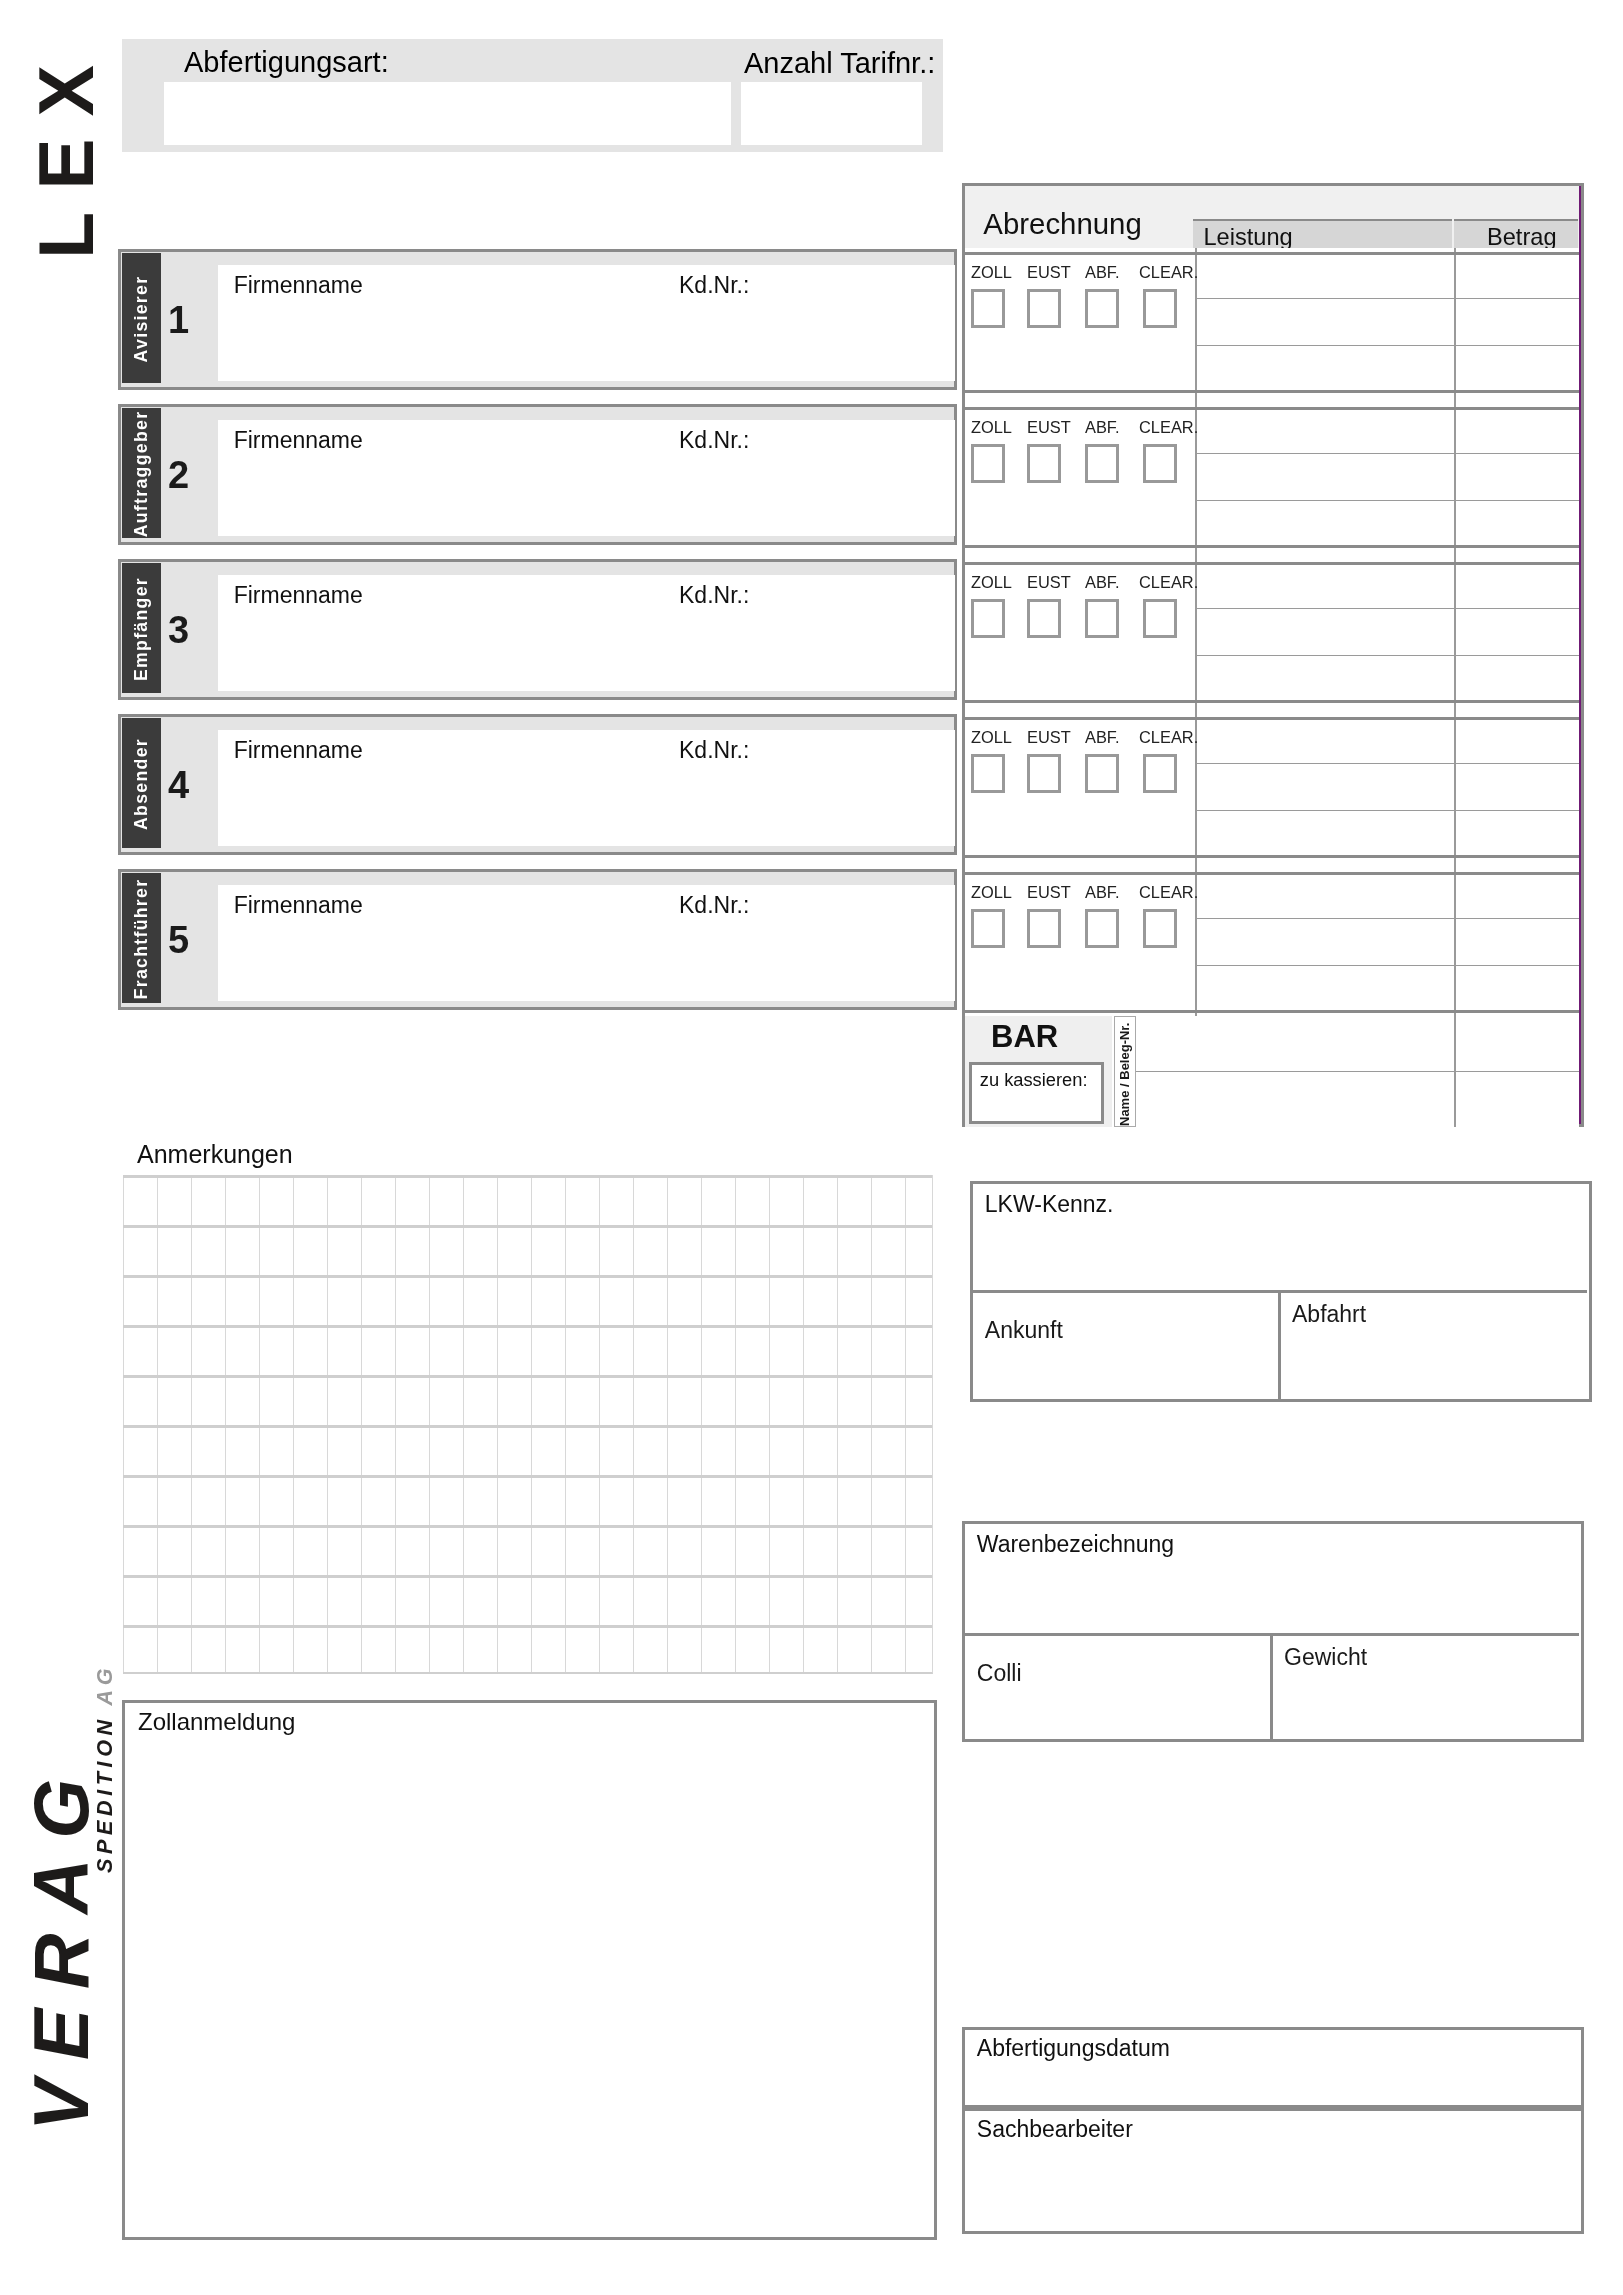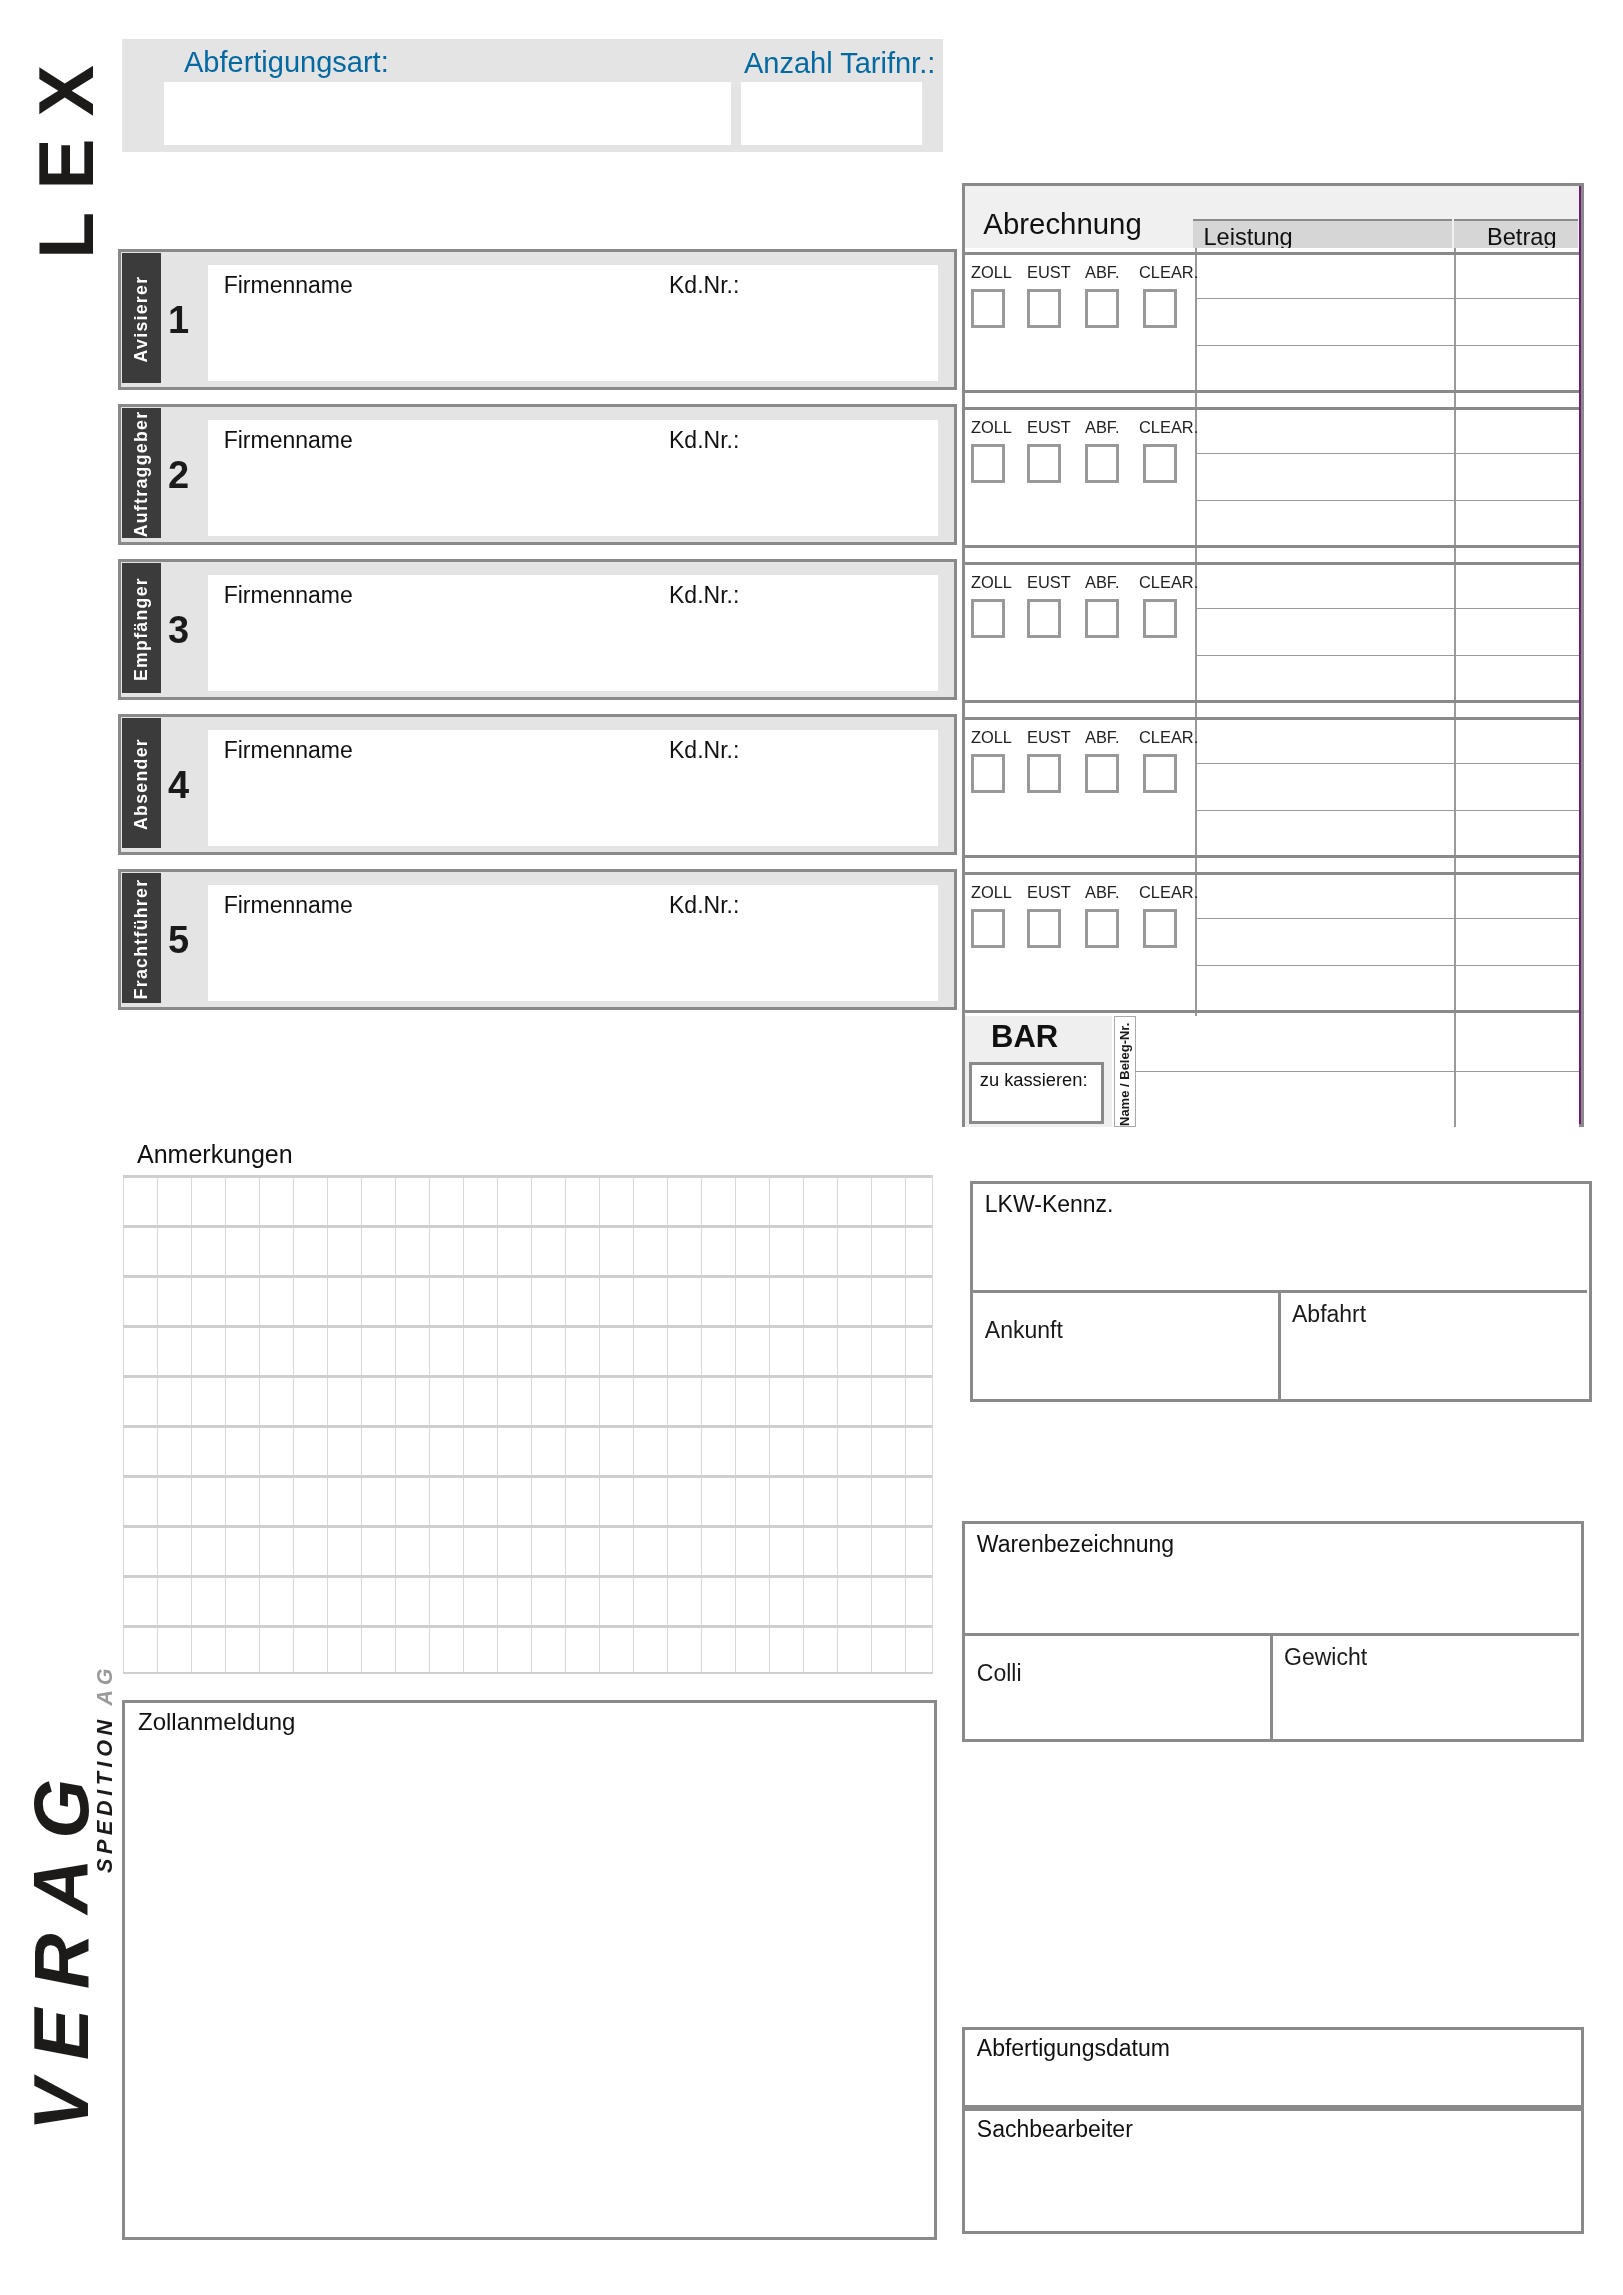--- a/index.html
+++ b/index.html
@@ -9,21 +9,21 @@
 
   
   .vrot{position:absolute;transform:rotate(-90deg);transform-origin:left top;white-space:nowrap;}
 
   
   #lex{left:34px;top:263px;width:224px;font-size:77px;font-weight:bold;
        letter-spacing:22px;line-height:65px;color:#1d1b1a;text-align:center;}
 
   
   #top-header{left:122px;top:39px;width:821px;height:113px;background:#e4e4e4;}
-  .hdr-label{position:absolute;font-size:29px;color:#0369a1;}
+  .hdr-label{position:absolute;font-size:29px;color:#000000;}
   #abfart-label{left:62px;top:6.5px;}
   #anzahl-label{left:622px;top:7.9px;width:301px;}
   .hdr-input{position:absolute;top:43px;height:63px;background:#fff;border:none;}
   #abfart-input{left:42px;width:567px;}
   #anzahl-input{left:619px;width:181px;}
 
   
   .gbox{position:absolute;background:#fff;border:3.9px solid #8a8a8a;box-sizing:border-box;}
   .box-label{position:absolute;font-size:23px;color:#111;}
 
@@ -58,21 +58,21 @@
   .sub-line{position:absolute;left:230px;width:384px;height:1.3px;background:#9a9a9a;}
 
   
   .party-row{position:absolute;left:118px;width:839px;height:141px;background:#e4e4e4;
              border:3.9px solid #8a8a8a;box-sizing:border-box;}
   .party-strip{position:absolute;left:1.3px;top:1.3px;width:39px;height:130px;background:#3b3b3b;}
   .party-role{line-height:39px;width:130px;font-size:17.7px;letter-spacing:1.3px;color:#fff;
               text-align:center;font-weight:bold;left:1.3px;top:132px;}
   .party-number{position:absolute;left:47px;top:47px;width:46px;font-size:38px;font-weight:bold;
                 color:#1a1a1a;}
-  .party-white{position:absolute;left:87px;top:13px;width:730px;height:116px;background:#fff;}
+  .party-white{position:absolute;left:97px;top:13px;width:730px;height:116px;background:#fff;padding-left:7px;}
   .firmenname{position:absolute;left:15.7px;top:6.5px;font-size:23px;color:#111;}
   .kdnr{position:absolute;left:461px;top:6.5px;font-size:23px;color:#111;}
 
   
   #bar-zone{position:absolute;left:0;top:768px;width:614px;height:111px;}
   #bar-left{position:absolute;left:0;top:0;width:147px;height:111px;background:#efefef;}
   #bar-title{position:absolute;left:26px;top:2.6px;font-size:31px;font-weight:bold;color:#111;}
   #bar-kassieren{position:absolute;left:3.9px;top:46px;width:135px;height:62px;background:#fff;
                  border:3.3px solid #8a8a8a;box-sizing:border-box;}
   #bar-kassieren span{position:absolute;left:7.9px;top:3.9px;font-size:18.3px;color:#111;}

